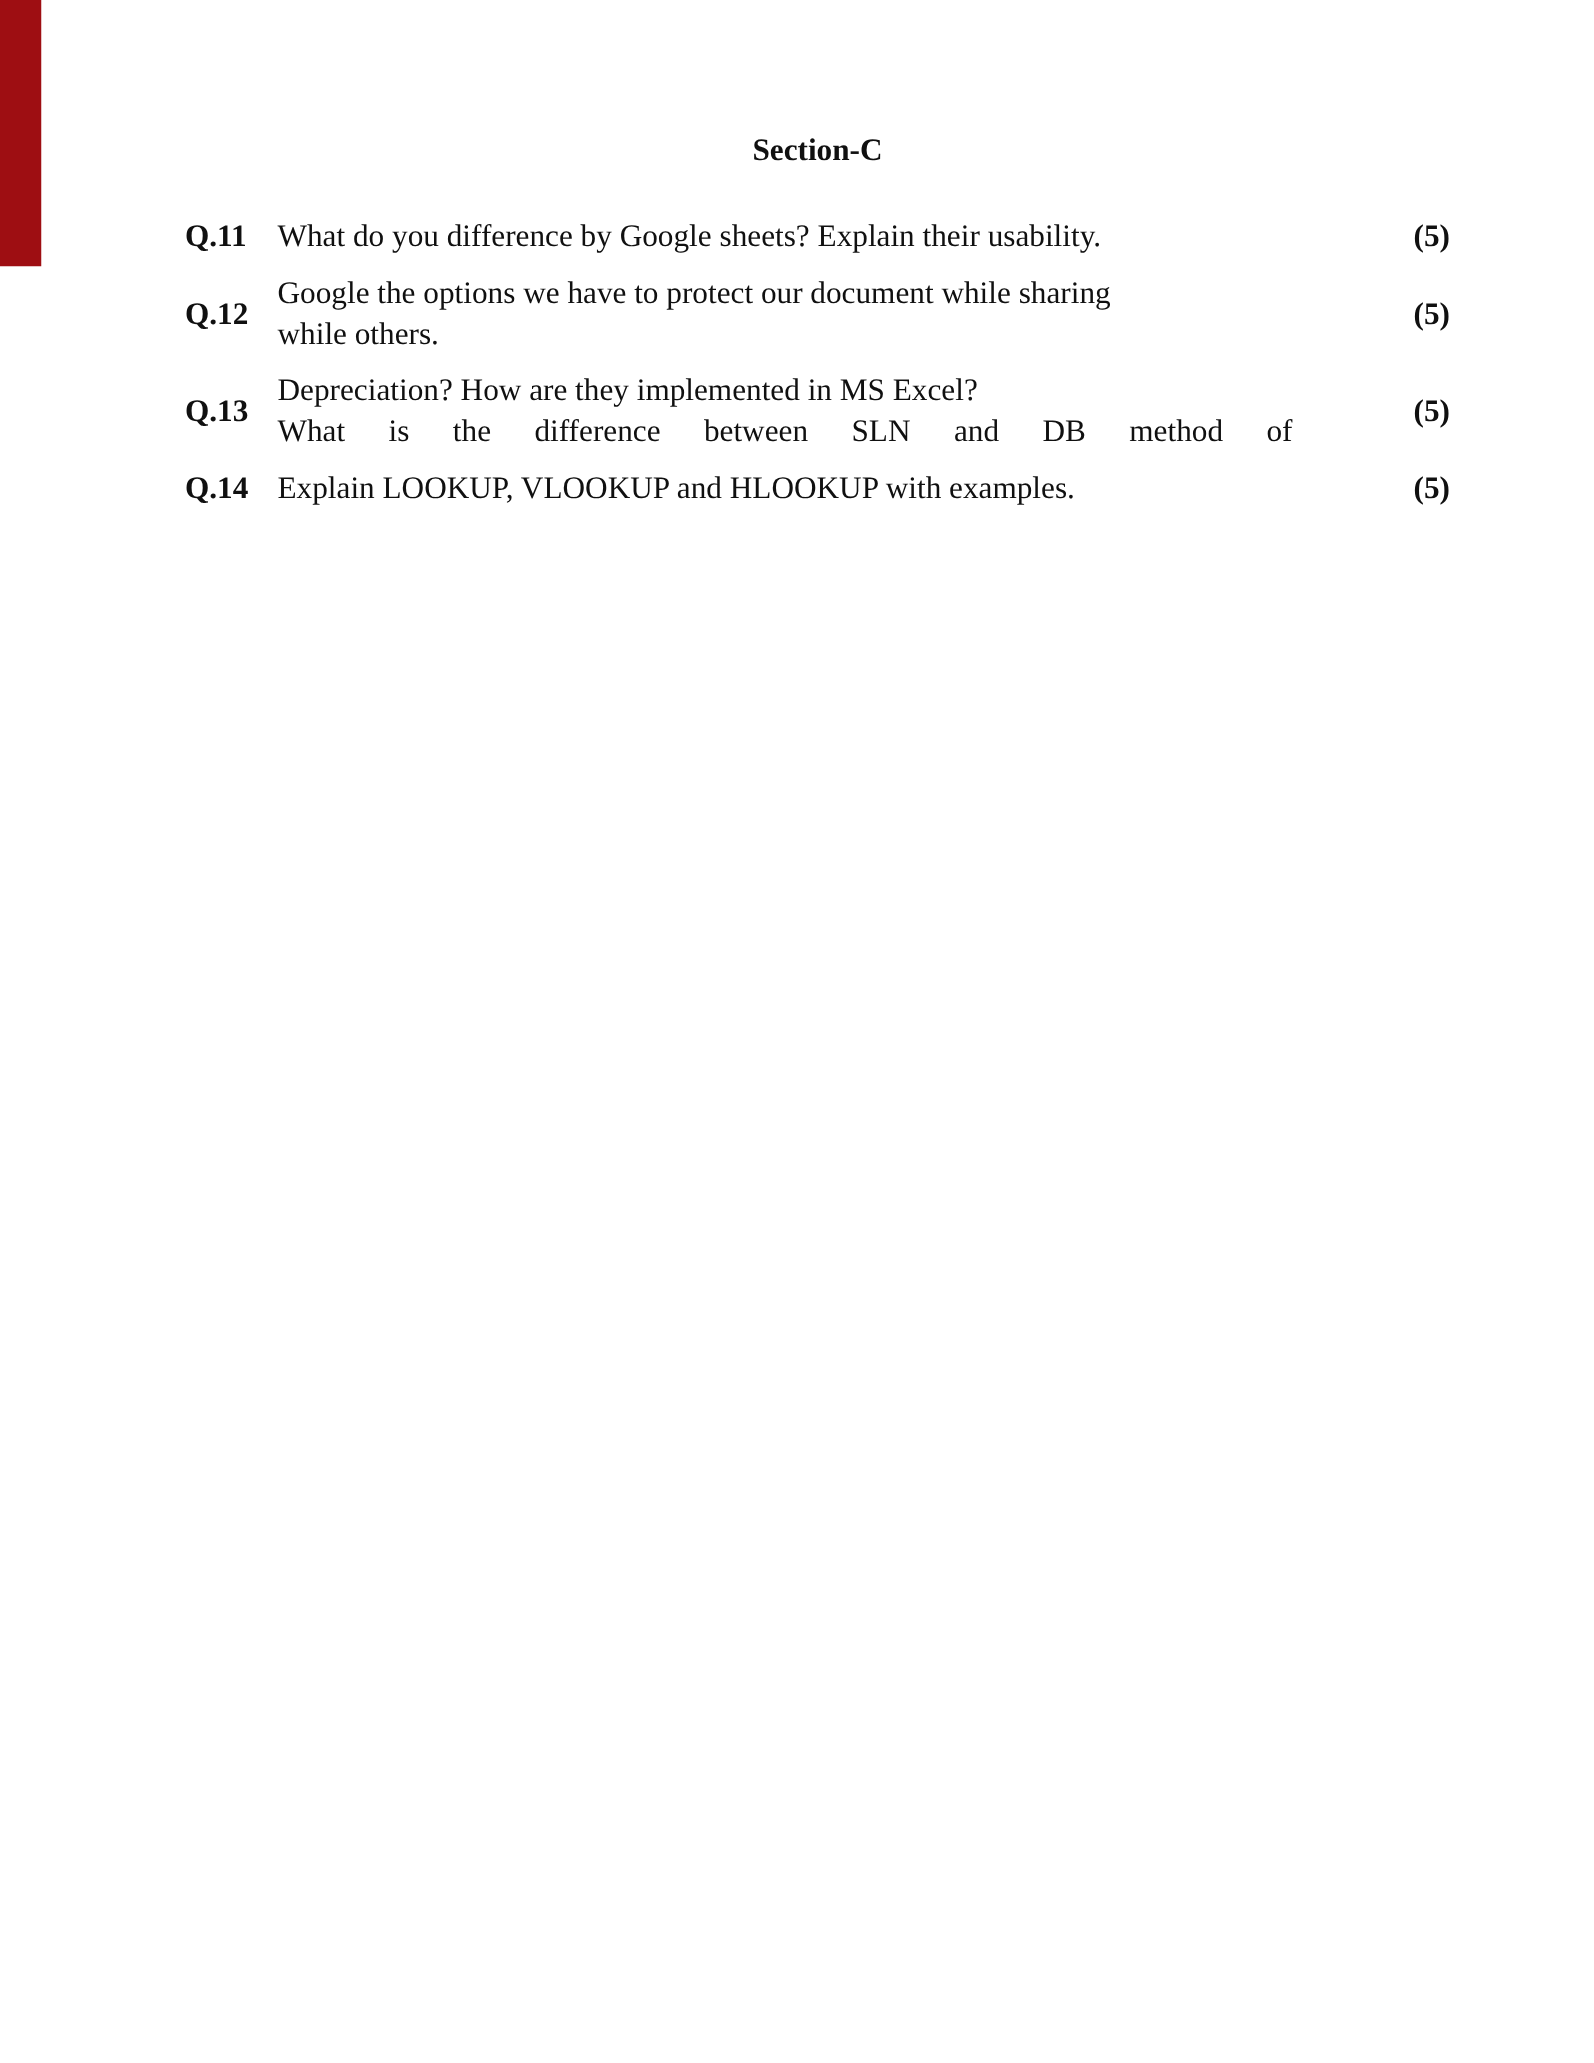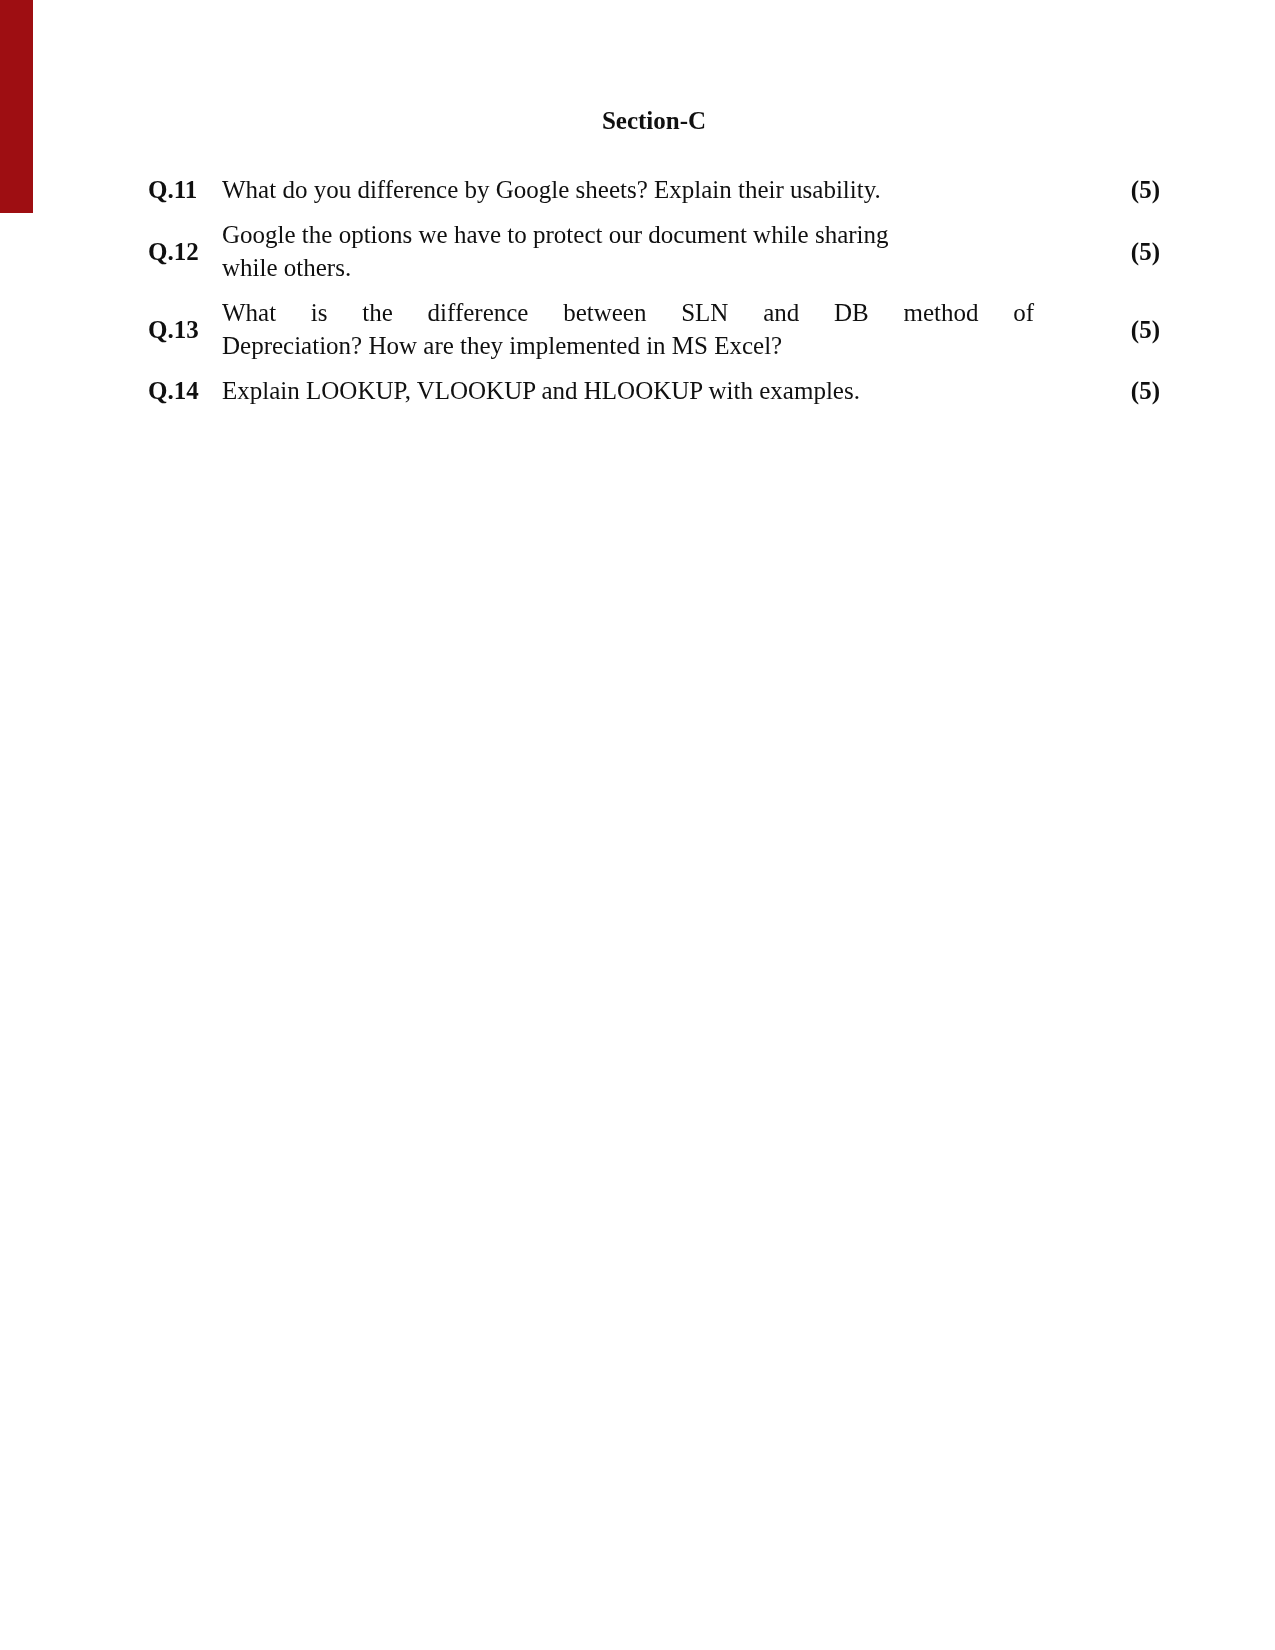--- a/index.html
+++ b/index.html
@@ -89,22 +89,22 @@
     <div class="q-text">
       <div class="q-line">Google the options we have to protect our document while sharing</div>
       <div class="q-line">while others.</div>
     </div>
     <div class="q-marks">(5)</div>
   </div>
 
   <div class="q-row">
     <div class="q-num">Q.13</div>
     <div class="q-text">
+      <div class="q-line">Depreciation? How are they implemented in MS Excel?</div>
       <div class="q-line justify">What is the difference between SLN and DB method of</div>
-      <div class="q-line">Depreciation? How are they implemented in MS Excel?</div>
     </div>
     <div class="q-marks">(5)</div>
   </div>
 
   <div class="q-row">
     <div class="q-num">Q.14</div>
     <div class="q-text">
       <div class="q-line">Explain LOOKUP, VLOOKUP and HLOOKUP with examples.</div>
     </div>
     <div class="q-marks">(5)</div>

